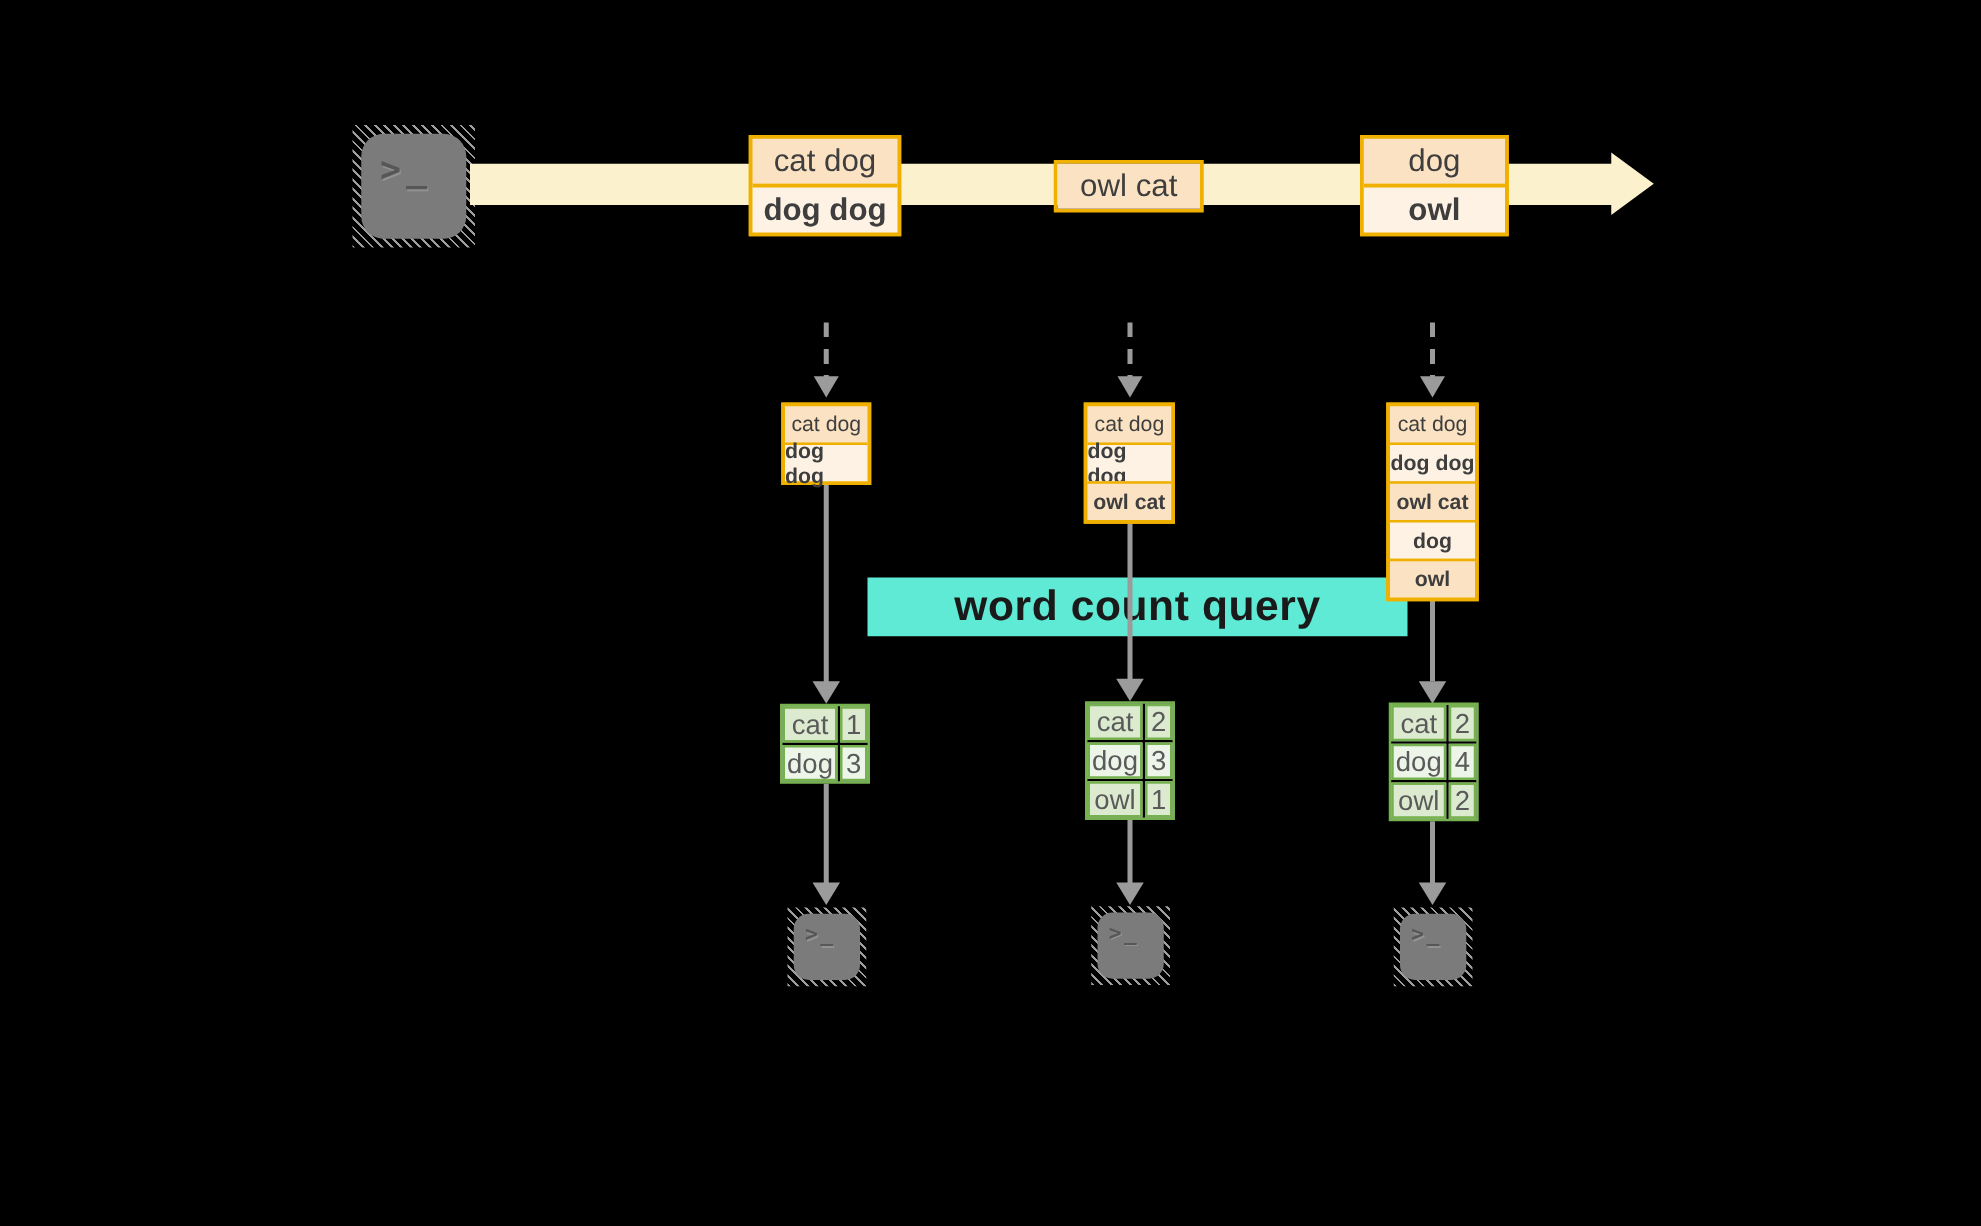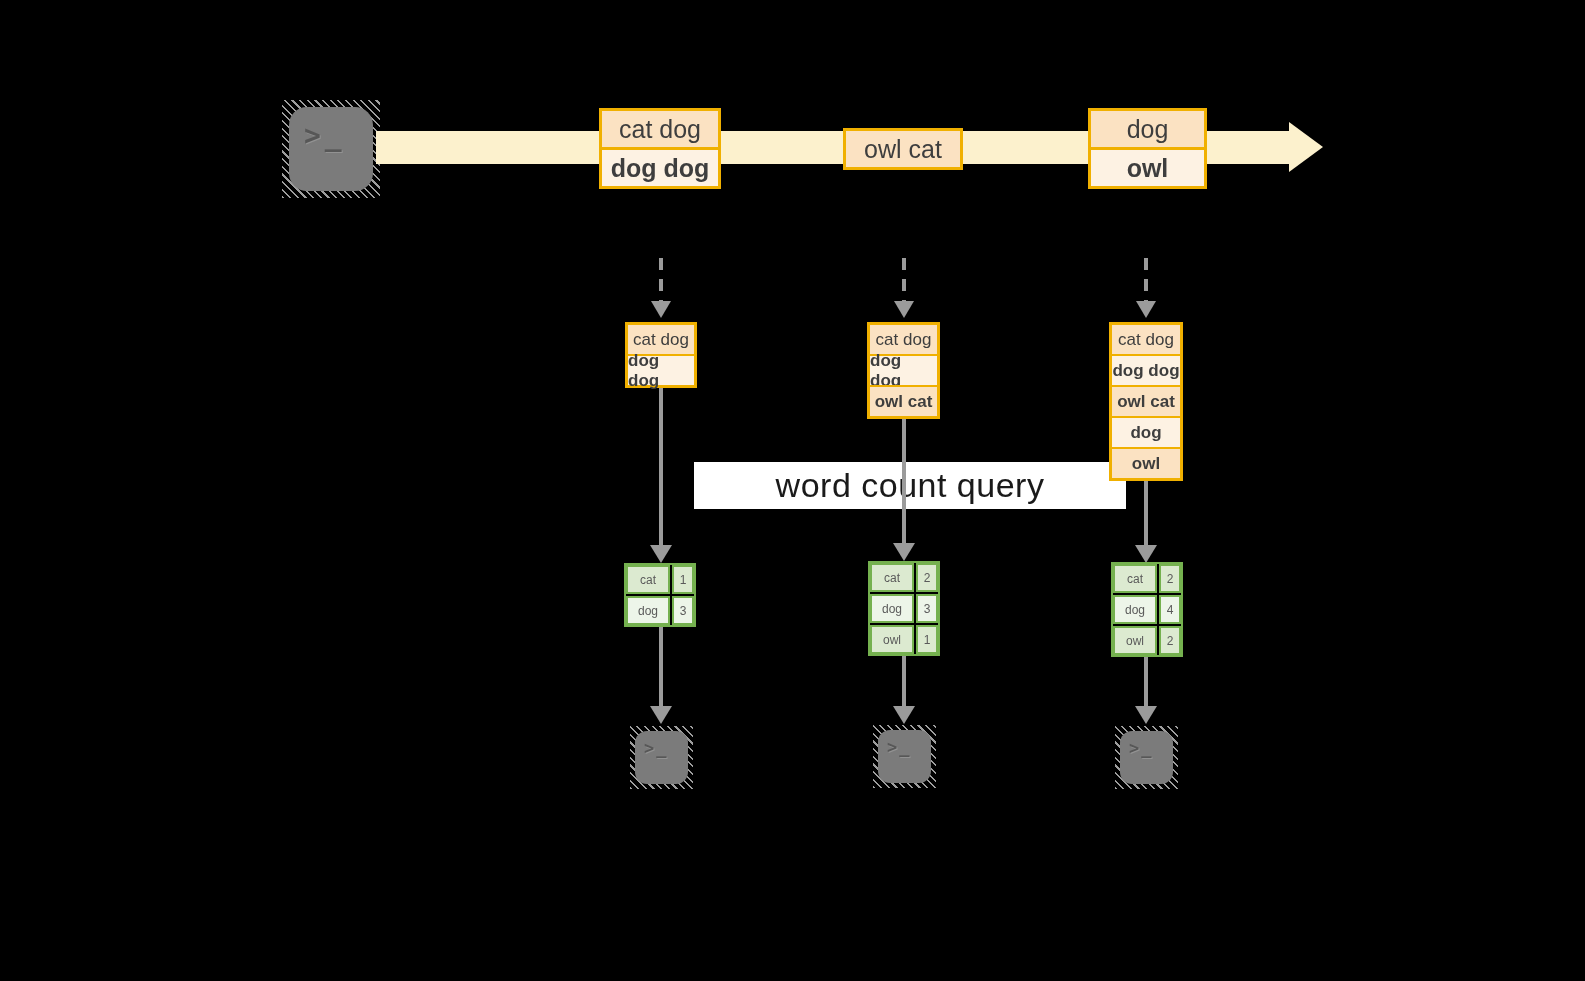--- a/index.html
+++ b/index.html
@@ -52,32 +52,32 @@
   }
   .ahead{
     position:absolute;width:0;height:0;z-index:2;
     border-left:11px solid transparent;border-right:11px solid transparent;
     border-top:18px solid #9b9b9b;
   }
   .ahead.sm{border-left-width:10px;border-right-width:10px;border-top-width:17px;}
   
   .banner{
     position:absolute;left:694px;top:462px;width:432px;height:47px;z-index:1;
-    background:#ffffff;color:#1a1a1a;display:flex;align-items:center;justify-content:center;
-    font-size:34px;font-weight:400;letter-spacing:0.5px;text-align:center;
+    background:#5eead4;color:#1a1a1a;display:flex;align-items:center;justify-content:center;
+    font-size:34px;font-weight:700;letter-spacing:0.5px;text-align:center;
   }
   
   .gtable{
     position:absolute;z-index:3;display:grid;grid-template-columns:44px 22px;
     gap:2px;border:2px solid #75b14f;background:transparent;
   }
   .gcell{
     border:2px solid #75b14f;height:25px;
     display:flex;align-items:center;justify-content:center;
-    font-size:12px;color:#5a5a5a;
+    font-size:22px;color:#5a5a5a;
   }
   .gcell.dark{background:#dcead0;}
   .gcell.light{background:#edf5e9;}
 </style>
 </head>
 <body>
 
 <div class="stage">
 
   <div class="terminal" style="left:282px;top:100px;width:98px;height:98px;">

